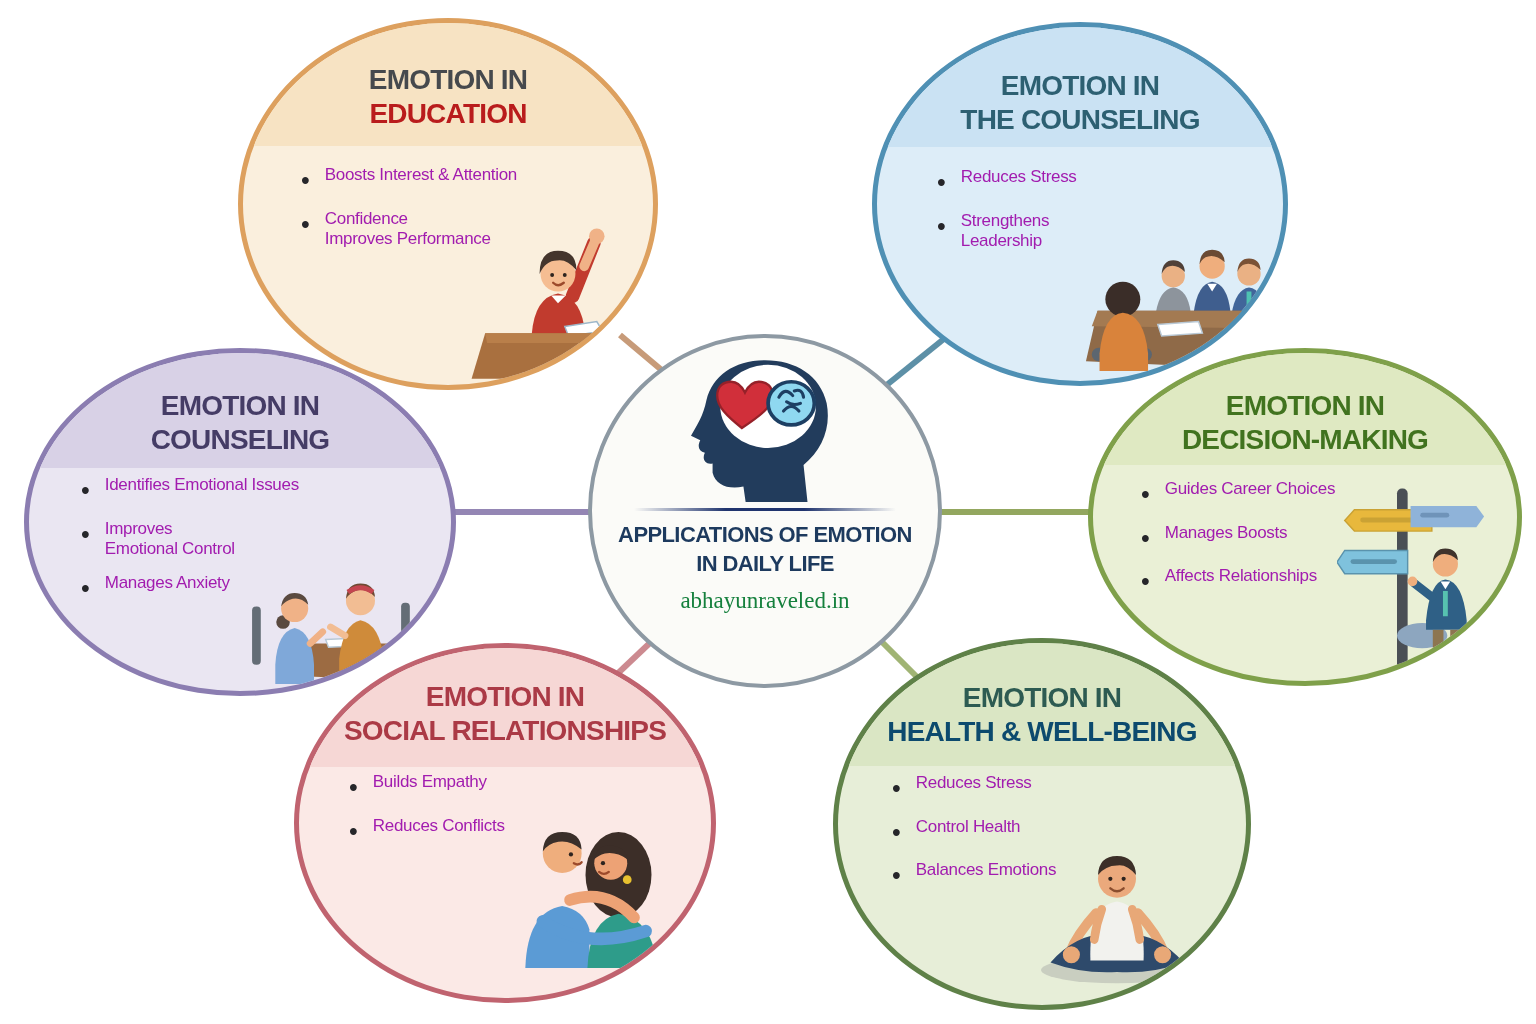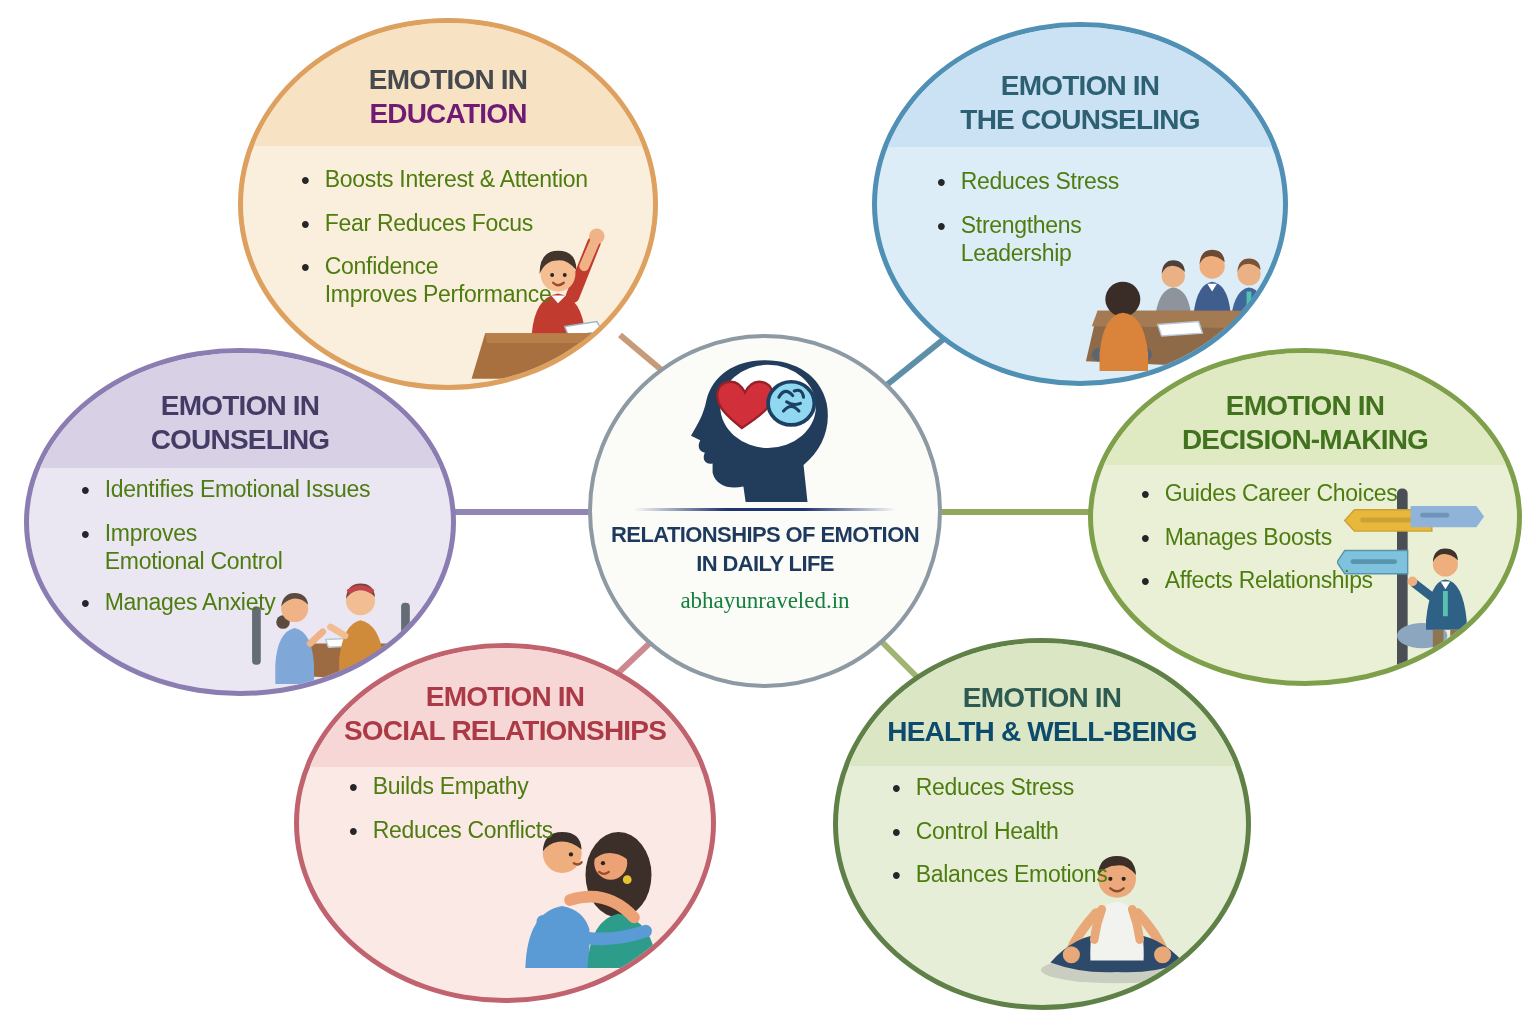--- a/index.html
+++ b/index.html
@@ -16,21 +16,21 @@
     position:absolute; z-index:1; box-sizing:border-box;
     border-radius:50%; border:5px solid var(--bd,#999);
     background:var(--bg,#fff); overflow:hidden;
   }
   .tint { position:absolute; top:0; left:0; right:0; height:34%; background:var(--hd,#eee); }
   .btitle { position:absolute; left:0; right:0; text-align:center; z-index:2; }
   .t1,.t2 { font-size:28px; font-weight:bold; letter-spacing:-0.8px; line-height:1.2; }
   .bullets { position:absolute; z-index:3; list-style:none; margin:0; padding:0; }
   .bullets li { display:flex; align-items:flex-start; margin-bottom:13px; }
   .bullets li::before { content:"•"; font-size:25px; line-height:1.22; margin-right:15px; color:#26262a; }
-  .bt { font-size:23px; line-height:1.22; letter-spacing:-0.3px; color:#4d7c0f; white-space:pre-line; font-weight:500; }
+  .bt { font-size:17px; line-height:1.22; letter-spacing:-0.3px; color:#a21caf; white-space:pre-line; font-weight:500; }
   .illus { position:absolute; z-index:2; }
 
   
   .bubble.edu  { left:238px;  top:18px;  width:420px; height:372px; }
   .bubble.work { left:872px;  top:22px;  width:416px; height:364px; }
   .bubble.coun { left:24px;   top:348px; width:432px; height:348px; }
   .bubble.deci { left:1088px; top:348px; width:434px; height:338px; }
   .bubble.soci { left:294px;  top:643px; width:422px; height:360px; }
   .bubble.heal { left:833px;  top:638px; width:418px; height:372px; }
 
@@ -75,28 +75,25 @@
     <line x1="430" y1="512" x2="615" y2="512" stroke-width="6" style="stroke: rgb(148, 134, 180);"></line>
     <line x1="915" y1="512" x2="1105" y2="512" stroke-width="6" style="stroke: rgb(147, 167, 95);"></line>
     <line x1="595" y1="695" x2="672" y2="622" stroke-width="6" style="stroke: rgb(204, 138, 144);"></line>
     <line x1="858" y1="618" x2="942" y2="702" stroke-width="6" style="stroke: rgb(160, 180, 116);"></line>
   </svg>
 
   <div class="bubble edu" style="--bd: #dda05e; --hd: #f7e3c3; --bg: #faefdd;">
     <div class="tint"></div>
     <div class="btitle">
       <div class="t1" style="color: rgb(70, 73, 77);">EMOTION IN</div>
-      <div class="t2" style="color: #701a75;">EDUCATION</div>
+      <div class="t2" style="color: #b91c1c;">EDUCATION</div>
     </div>
     <ul class="bullets">
       <li>
           <span class="bt">Boosts Interest &amp; Attention</span>
-        </li>
-      <li>
-          <span class="bt">Fear Reduces Focus</span>
         </li>
       <li>
           <span class="bt">Confidence
 Improves Performance</span>
         </li>
     </ul>
     <svg class="illus" width="165" height="175" viewBox="0 0 170 180">
       <path d="M118 95 L140 40" stroke="#c13b2e" stroke-width="14" stroke-linecap="round" fill="none"></path>
       <path d="M130 64 L142 36" stroke="#f0b287" stroke-width="10" stroke-linecap="round" fill="none"></path>
       <circle cx="143" cy="33" r="8" fill="#f0b287"></circle>
@@ -297,19 +294,19 @@
       <path d="M60 4 C40 4 26 14 22 30 C20 40 16 46 12 53 L18 56 C16 60 17 63 21 64 C19 68 21 72 26 71 L26 77 C28 85 36 88 46 86 L48 100 L88 100 L85 72 C97 62 103 48 100 32 C96 14 80 4 60 4 Z" fill="#223c5c" style="fill: rgb(34, 60, 92);"></path>
       <ellipse cx="62" cy="34" rx="31" ry="27" fill="#ffffff"></ellipse>
       <path d="M48 52 C38 44 32 38 32 31 C32 25 36 22 41 22 C45 22 48 25 50 29 C52 25 55 22 59 22 C64 22 68 25 68 31 C68 38 60 44 48 52 Z" transform="translate(-3,-4)" fill="#d12f3a" stroke="#962129" stroke-width="1.5" style="fill: rgb(209, 47, 58);"></path>
       <g>
         <ellipse cx="77" cy="32" rx="15" ry="14" fill="#8fd8f0" stroke="#1d3f63" stroke-width="2.4" style="fill: rgb(143, 216, 240);"></ellipse>
         <path d="M69 28 q4 -7 9 -1 M72 37 q5 -6 10 0 M79 24 q5 -2 6 4 M74 31 q4 3 9 1" stroke="#1d3f63" stroke-width="2" fill="none" stroke-linecap="round"></path>
       </g>
     </svg>
     <div class="divider"></div>
     <div class="ctitle" style="color: rgb(29, 58, 94);">
-      <div>RELATIONSHIPS OF EMOTION</div>
+      <div>APPLICATIONS OF EMOTION</div>
       <div>IN DAILY LIFE</div>
     </div>
     <div class="website" style="color: #15803d;">abhayunraveled.in</div>
   </div>
 
 </div>
 
 </body></html>

